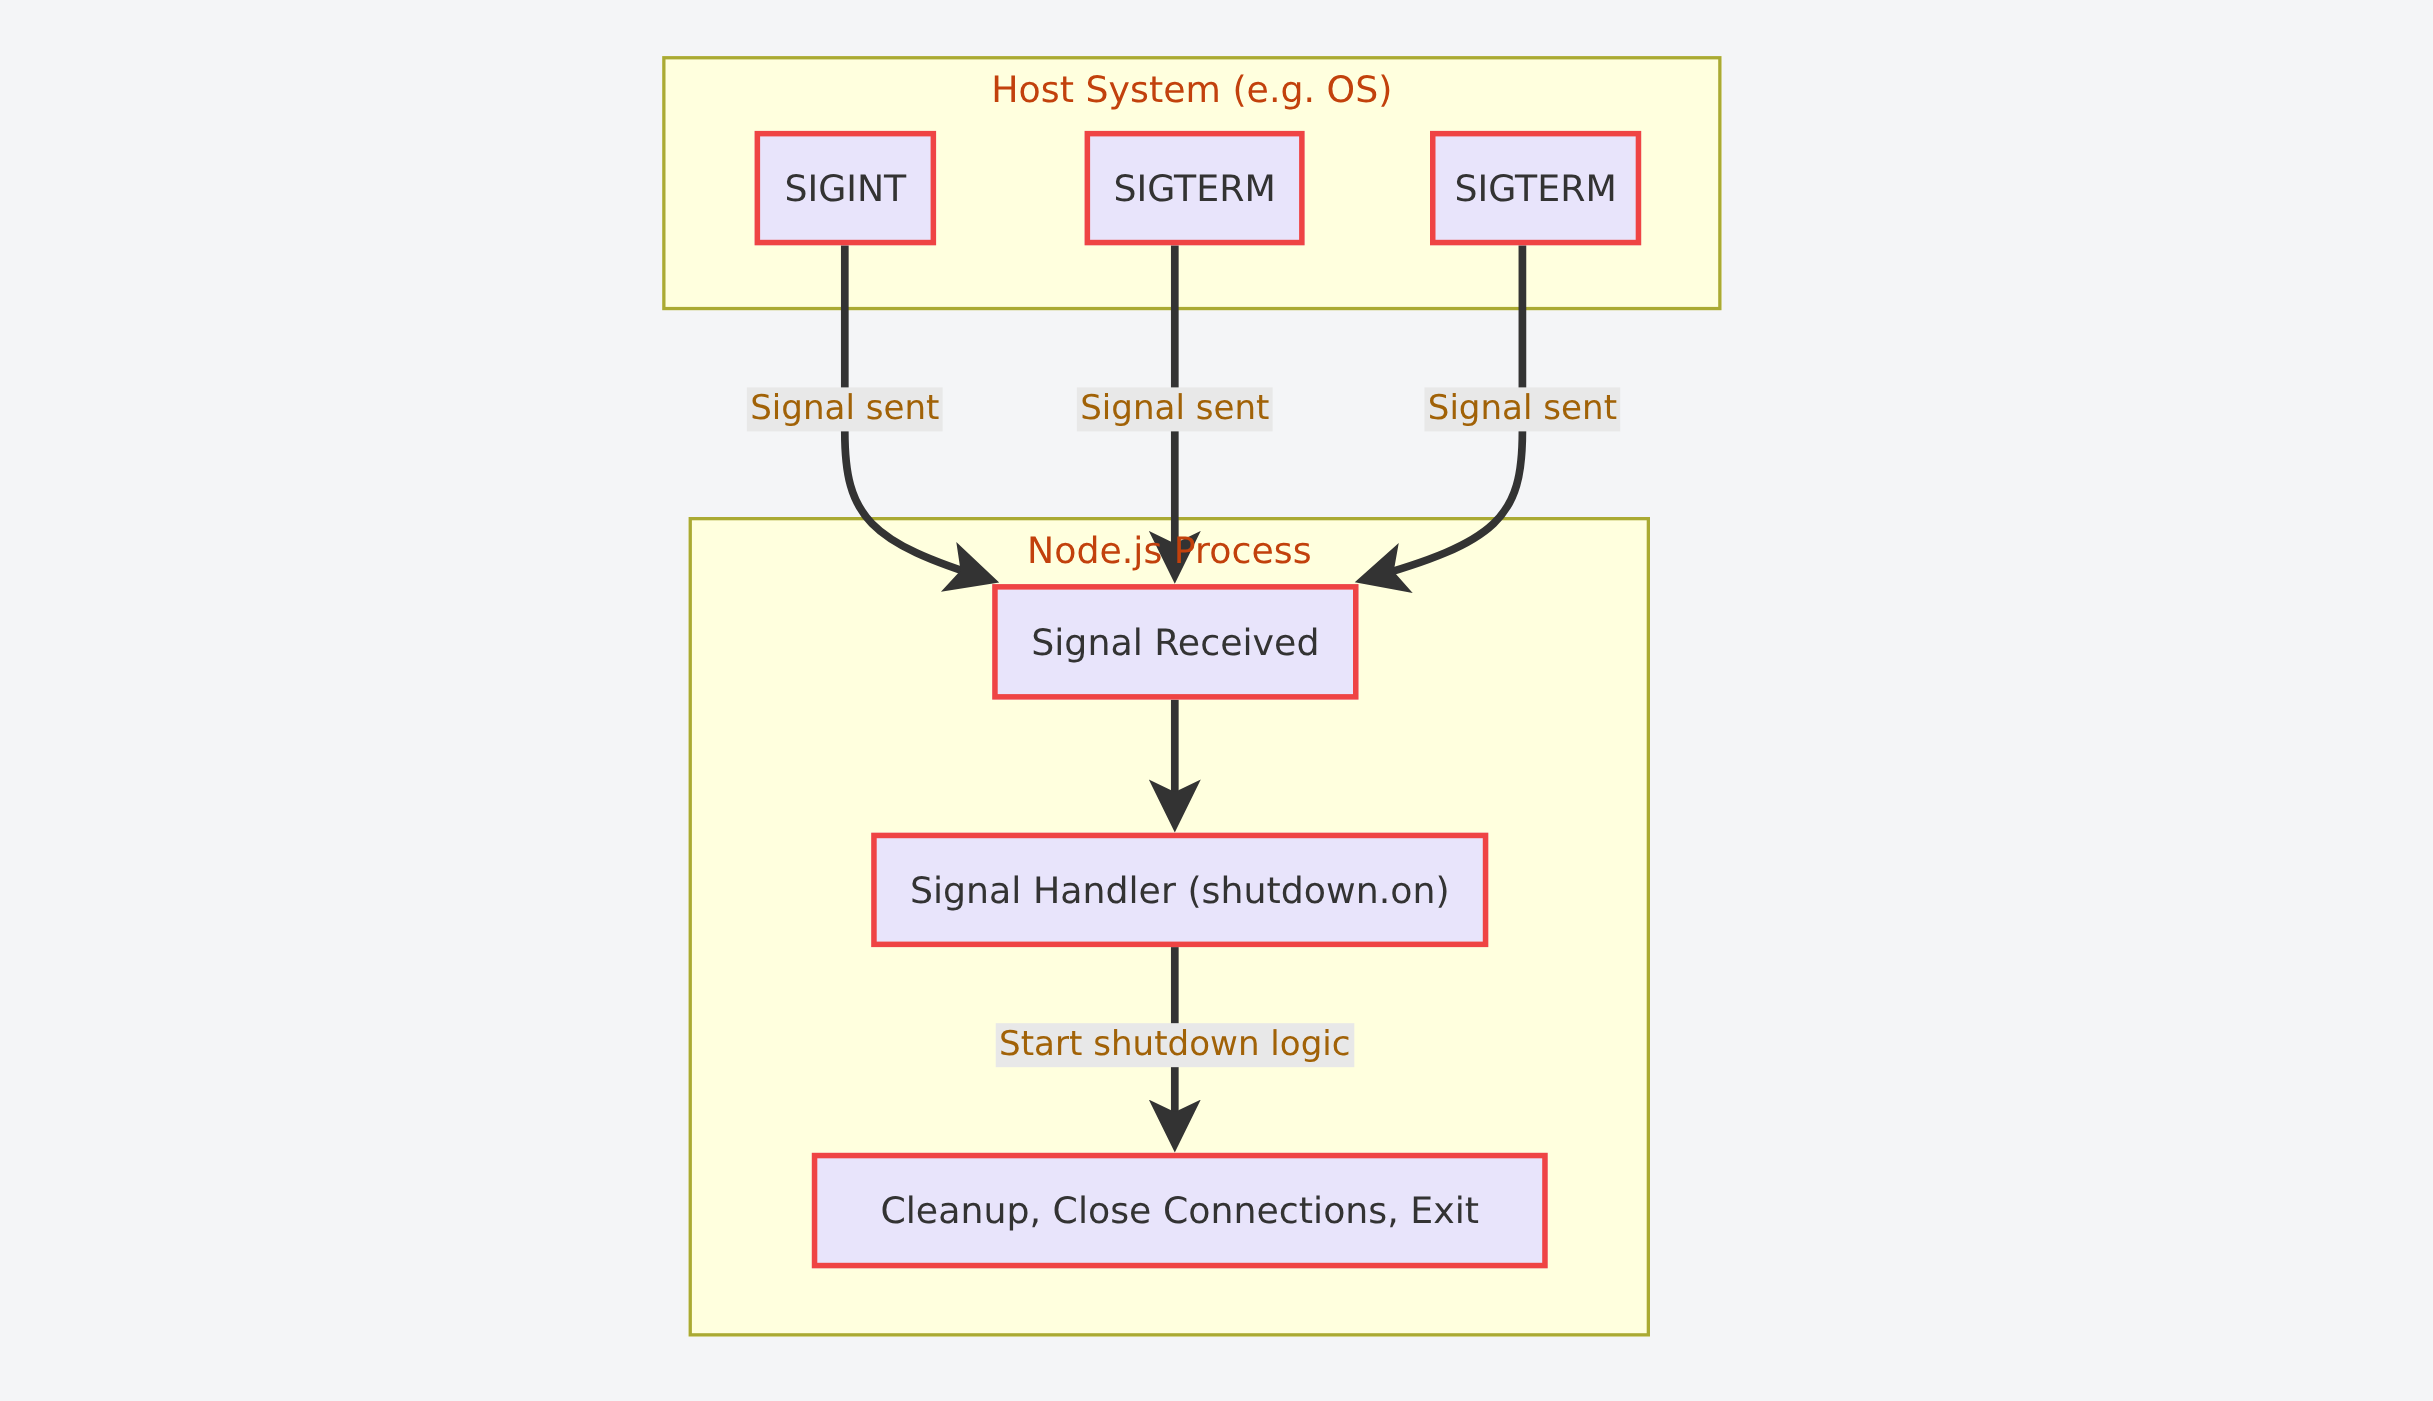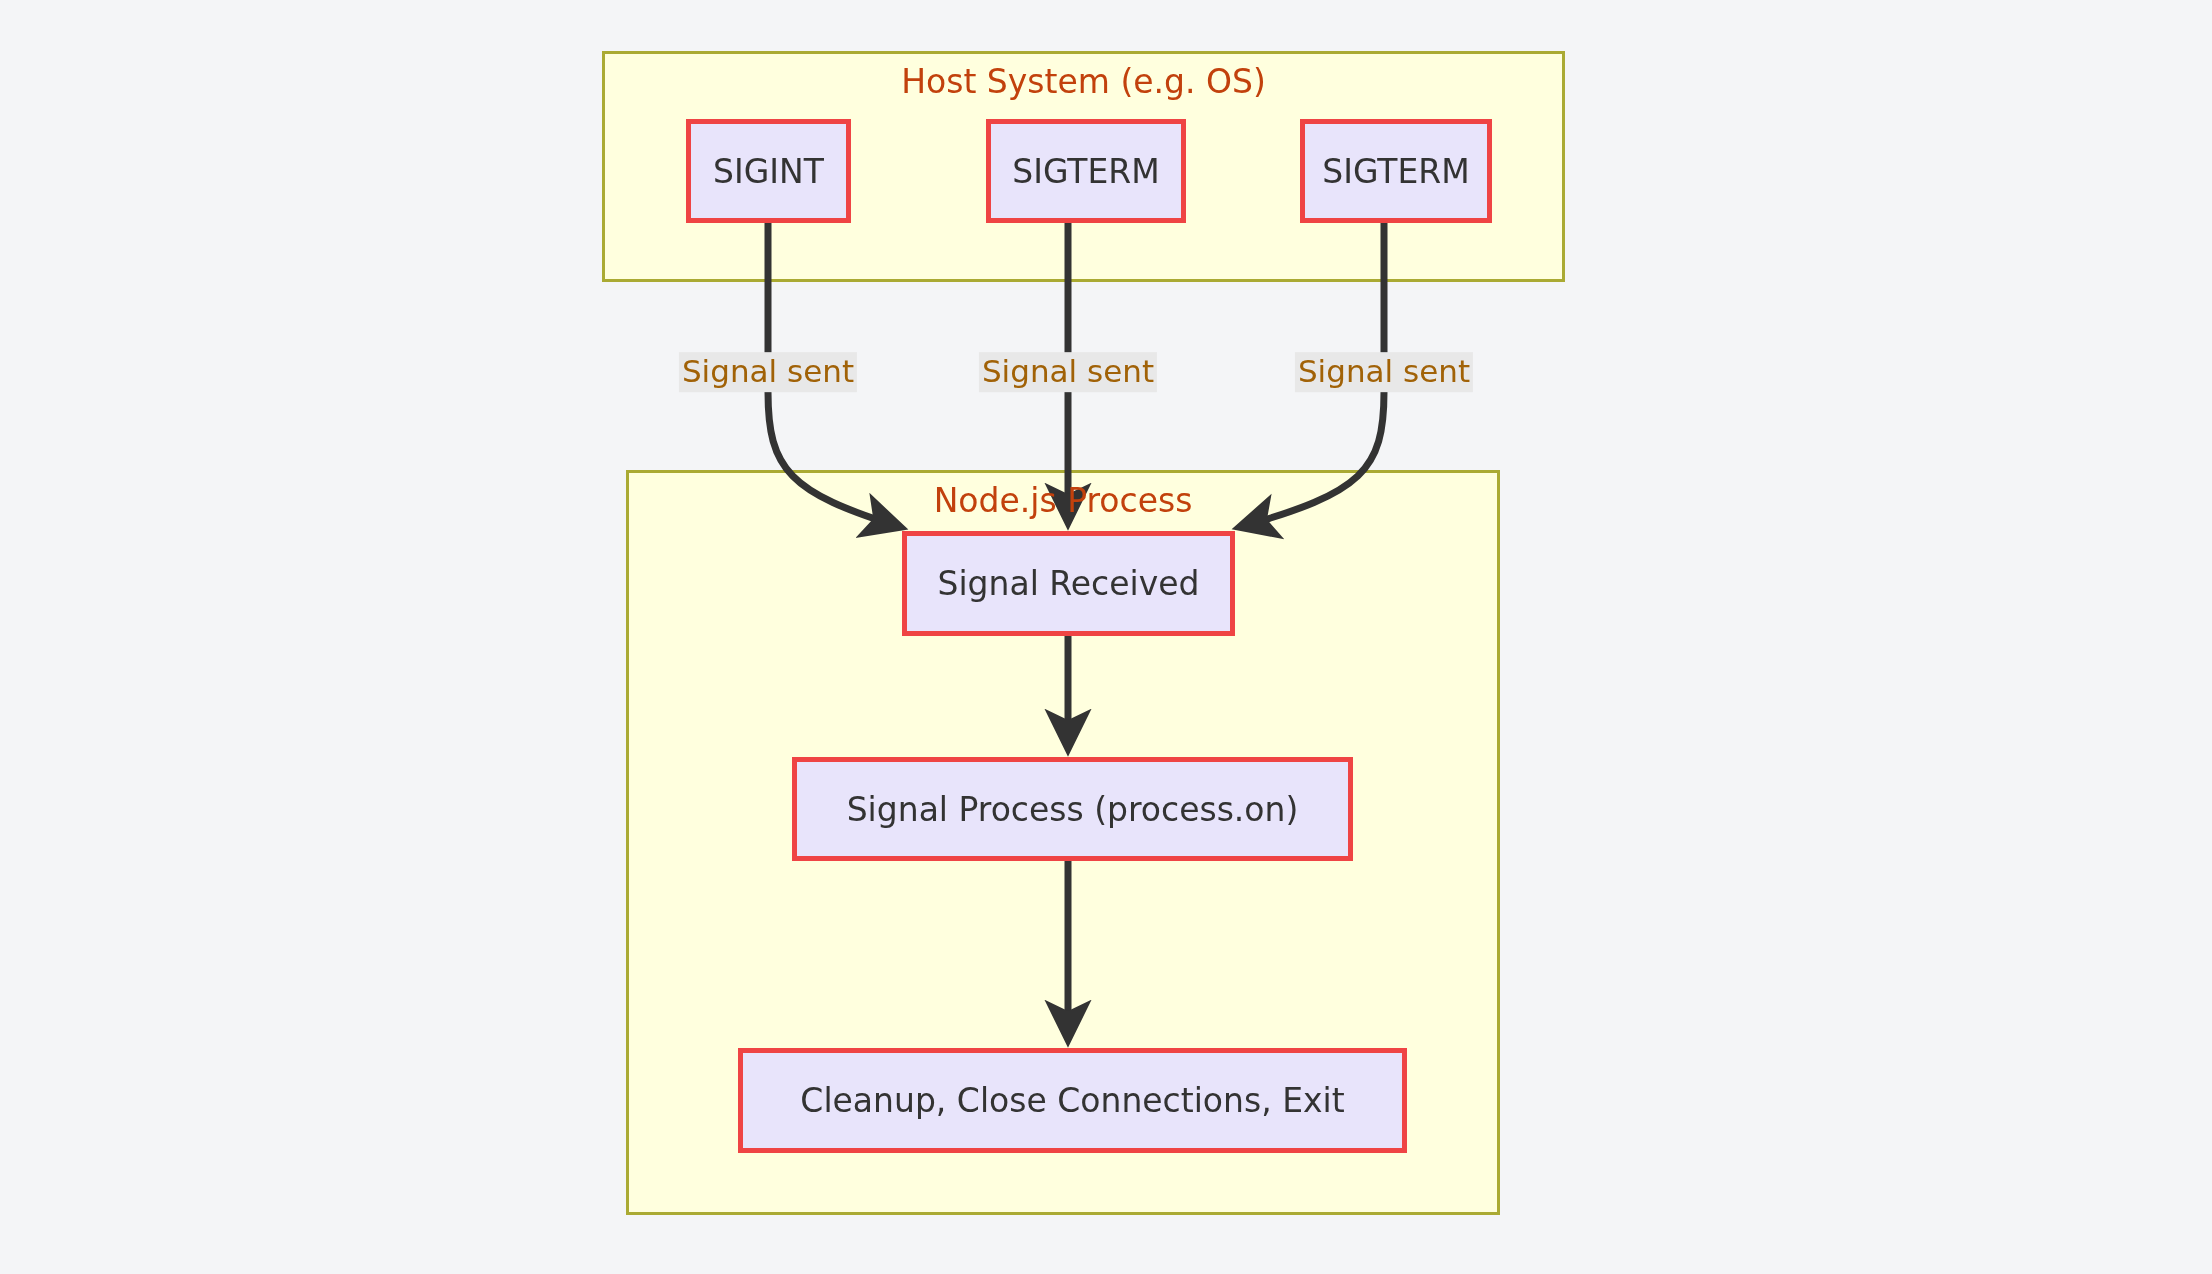--- a/index.html
+++ b/index.html
@@ -126,33 +126,34 @@
     <path d="M 1384 223 L 1384 392 C 1384 470 1362 493 1240 527" fill="none" stroke="#333333" stroke-width="7" marker-end="url(#arrow)"></path>
 
     <path d="M 1068 636 L 1068 748" fill="none" stroke="#333333" stroke-width="7" marker-end="url(#arrow)"></path>
 
     <path d="M 1068 861 L 1068 1039" fill="none" stroke="#333333" stroke-width="7" marker-end="url(#arrow)"></path>
   </svg>
 
   <div class="edge-label" id="edge-label-1">Signal sent</div>
   <div class="edge-label" id="edge-label-2">Signal sent</div>
   <div class="edge-label" id="edge-label-3">Signal sent</div>
+  <div class="edge-label" id="edge-label-4">Start shutdown logic</div>
 
   <div class="node" id="node-sigint">
     <span>SIGINT</span>
   </div>
   <div class="node" id="node-sigterm">
     <span>SIGTERM</span>
   </div>
   <div class="node" id="node-sigquit">
     <span>SIGTERM</span>
   </div>
   <div class="node" id="node-signal-received">
     <span>Signal Received</span>
   </div>
   <div class="node" id="node-signal-handler">
-    <span>Signal Process (process.on)</span>
+    <span>Signal Handler (shutdown.on)</span>
   </div>
   <div class="node" id="node-cleanup">
     <span>Cleanup, Close Connections, Exit</span>
   </div>
 
 </div>
 
 </body></html>

